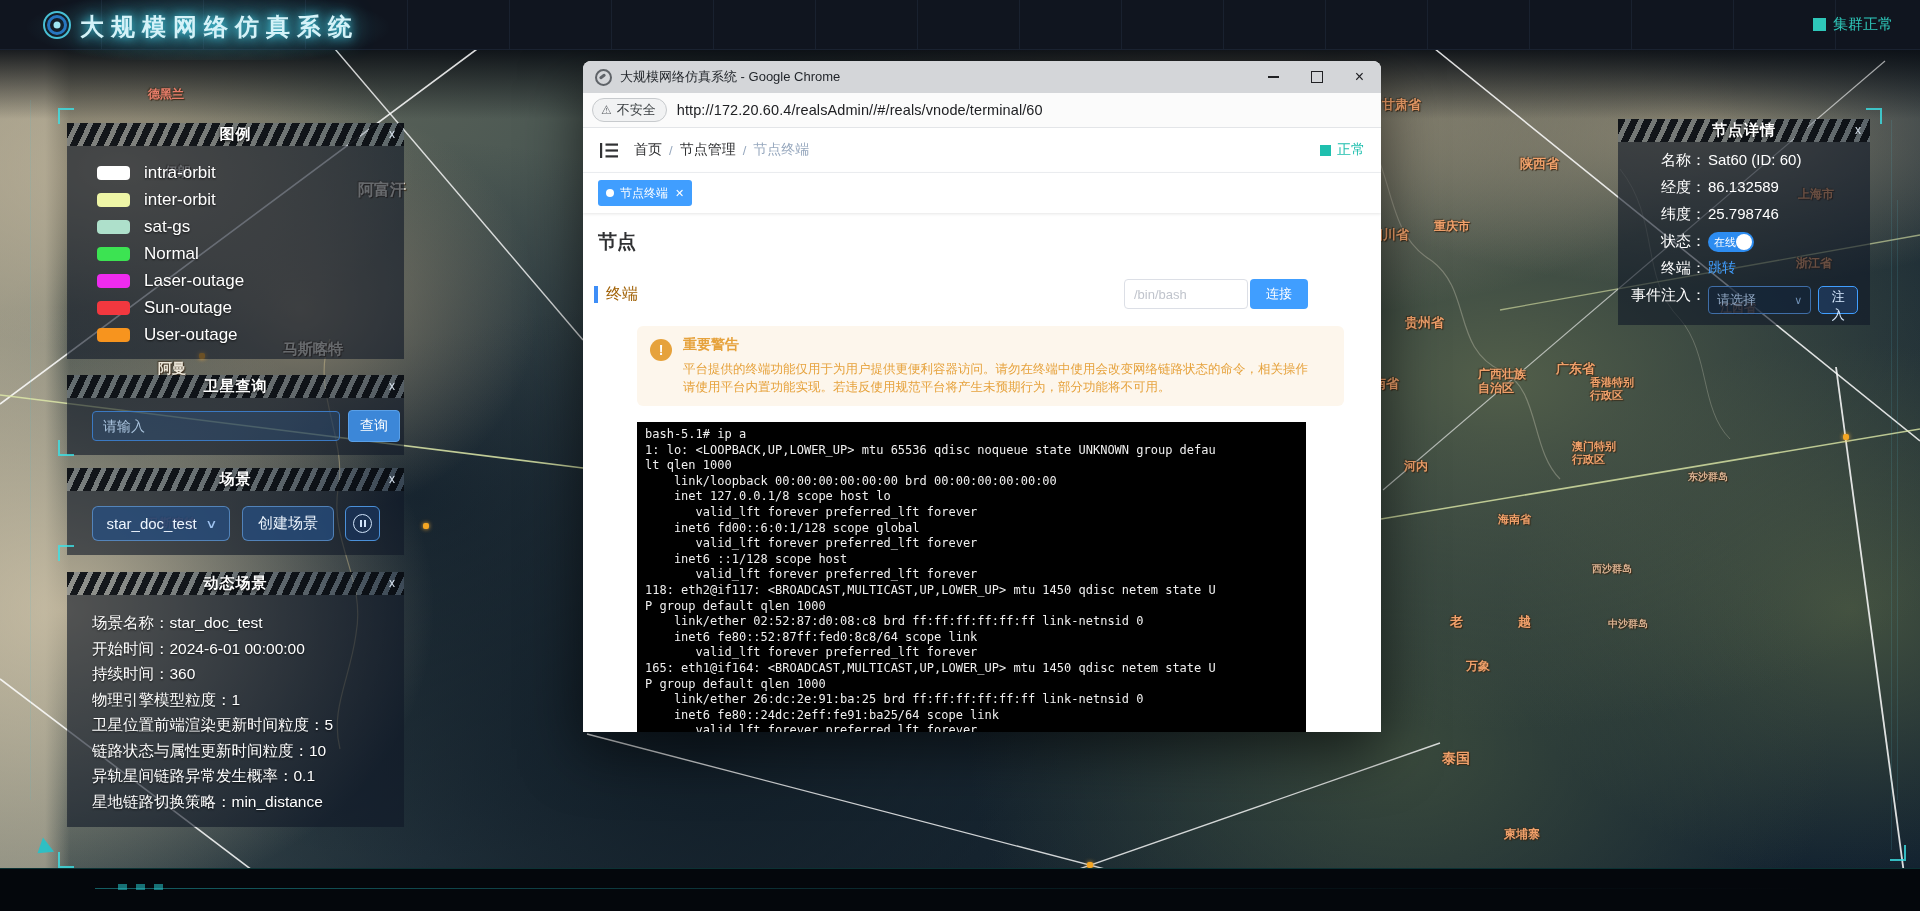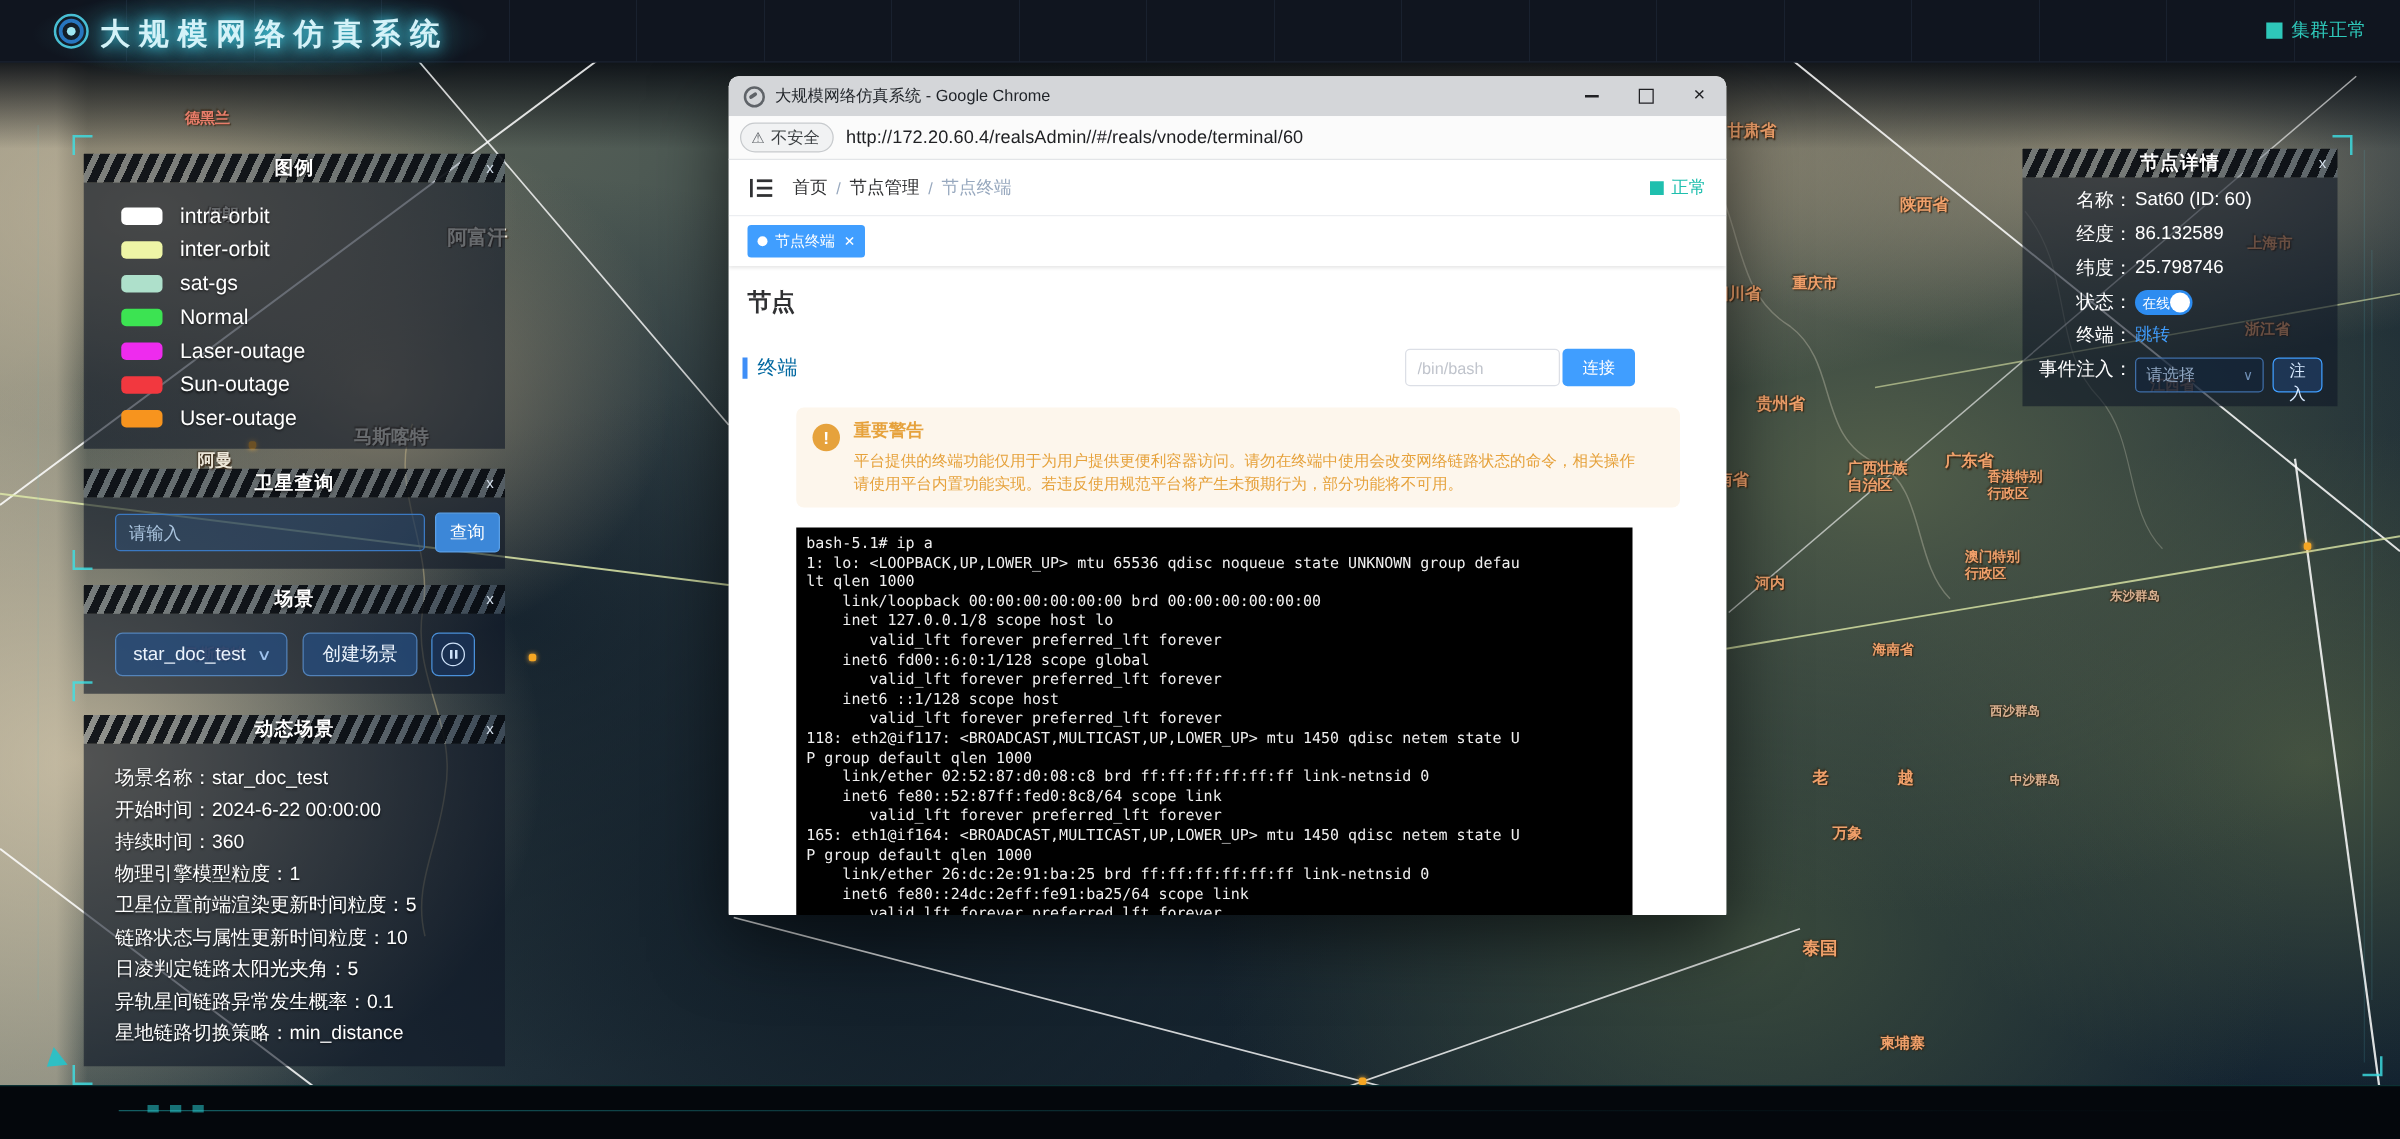--- a/index.html
+++ b/index.html
@@ -132,21 +132,21 @@
   .ok-sq{width:11px;height:11px;background:#1fbfae;}
   .tabs-row{height:40px;display:flex;align-items:center;box-shadow:0 1px 3px rgba(0,0,0,0.10);position:relative;}
   .tag-tab{margin-left:15px;height:26px;background:#409eff;border-radius:3px;color:#fff;font-size:12px;
     display:flex;align-items:center;padding:0 8px;}
   .tag-dot{width:8px;height:8px;border-radius:50%;background:#fff;margin-right:6px;}
   .tag-close{margin-left:7px;font-size:11px;}
   .b-main{position:relative;height:520px;}
   .page-h1{position:absolute;left:15px;top:16px;font-size:19px;font-weight:bold;color:#303133;}
   .term-row{position:absolute;left:11px;top:66px;width:776px;height:30px;display:flex;align-items:center;}
   .blue-bar{width:4px;height:17px;background:#3e8ef7;margin-right:8px;}
-  .term-label{font-size:16px;color:#0369a1;}
+  .term-label{font-size:16px;color:#a16207;}
   .shell-input{margin-left:auto;width:104px;height:28px;border:1px solid #dcdfe6;border-radius:4px;
     font-size:13px;color:#606266;padding:0 9px;outline:none;}
   .shell-input::placeholder{color:#c0c4cc;}
   .connect-btn{width:58px;height:30px;margin-left:2px;margin-right:62px;background:#409eff;border:none;
     border-radius:4px;color:#fff;font-size:13px;}
   .warning{position:absolute;left:54px;top:113px;width:647px;background:#fdf6ec;border-radius:6px;
     padding:10px 14px 10px 46px;}
   .warn-icon{position:absolute;left:13px;top:13px;width:22px;height:22px;border-radius:50%;background:#e6a23c;
     color:#fff;font-weight:bold;font-size:14px;display:flex;align-items:center;justify-content:center;}
   .warn-title{color:#e6a23c;font-size:14px;font-weight:bold;margin-bottom:6px;}
@@ -318,26 +318,25 @@
     </div>
   </div>
 
   <div class="panel" style="left:67px;top:572px;width:337px;">
     <div class="hatch">
       <span class="ptitle">动态场景</span>
       <span class="pclose">x</span>
     </div>
     <div class="pbody ds-body" id="dynamic-rows">
         <div class="ds-row">场景名称：star_doc_test</div>
-        <div class="ds-row">开始时间：2024-6-22 00:00:00</div>
+        <div class="ds-row">开始时间：2024-6-01 00:00:00</div>
         <div class="ds-row">持续时间：360</div>
         <div class="ds-row">物理引擎模型粒度：1</div>
         <div class="ds-row">卫星位置前端渲染更新时间粒度：5</div>
         <div class="ds-row">链路状态与属性更新时间粒度：10</div>
-        <div class="ds-row">日凌判定链路太阳光夹角：5</div>
         <div class="ds-row">异轨星间链路异常发生概率：0.1</div>
         <div class="ds-row">星地链路切换策略：min_distance</div>
       </div>
   </div>
 
   <div class="panel" style="left:1618px;top:119px;width:252px;">
     <div class="hatch">
       <span class="ptitle">节点详情</span>
       <span class="pclose">x</span>
     </div>

